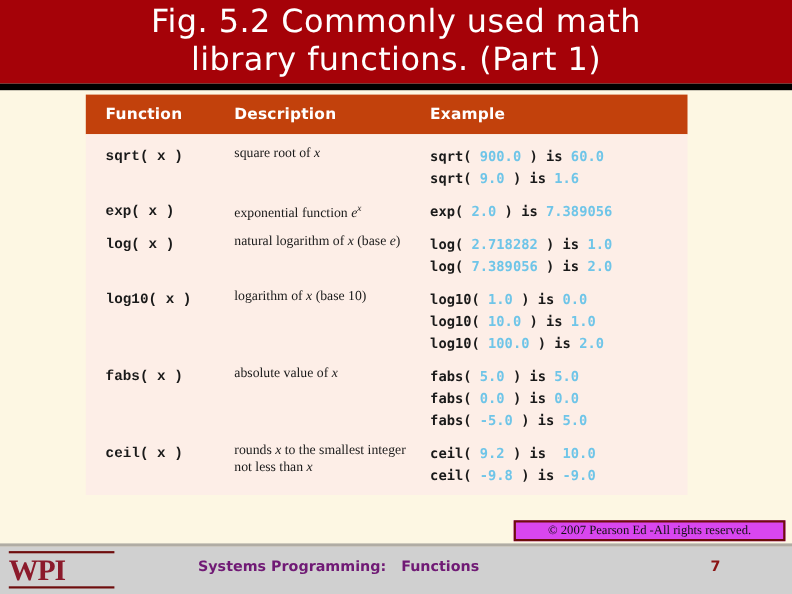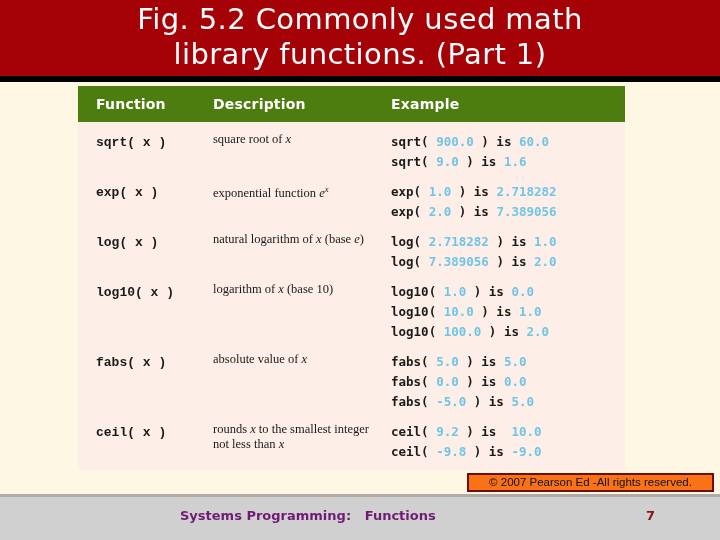--- a/index.html
+++ b/index.html
@@ -48,21 +48,21 @@
     background: #000000;
   }
 
   
   #table-wrap {
     position: absolute;
     left: 78px; top: 86px;
     width: 547px;
   }
   .t-head {
-    background: #4d7c0f;
+    background: #c2410c;
     height: 36px;
     display: flex;
     align-items: center;
   }
   .t-head .cell {
     color: #ffffff;
     font-family: "DejaVu Sans", sans-serif;
     font-weight: bold;
     font-size: 14px;
     letter-spacing: 0.2px;
@@ -120,24 +120,24 @@
   }
   .num { color: #6fc5e8; }
 
   
   #copyright {
     position: absolute;
     left: 467px; top: 473px;
     width: 247px;
     height: 19px;
     box-sizing: border-box;
-    background: #f97316;
+    background: #d946ef;
     border: 2px solid #6e0d0d;
     color: #111111;
-    font-family: Liberation Sans, sans-serif;
+    font-family: Liberation Serif, serif;
     font-size: 11.5px;
     line-height: 15px;
     text-align: center;
   }
 
   
   #footer-rule {
     position: absolute;
     left: 0; top: 494px;
     width: 720px;
@@ -211,21 +211,20 @@
           <div class="col-desc desc">square root of <i>x</i></div>
           <div class="col-ex">
             <div class="ex-line">sqrt( <span class="num">900.0</span> ) is <span class="num">60.0</span></div>
             <div class="ex-line">sqrt( <span class="num">9.0</span> ) is <span class="num">1.6</span></div>
           </div>
         </div>
         <div class="t-row">
           <div class="col-fn"><span class="fn-name">exp( x )</span></div>
           <div class="col-desc desc">exponential function <i>e</i><sup>x</sup></div>
           <div class="col-ex">
-            <div class="ex-line">exp( <span class="num">1.0</span> ) is <span class="num">2.718282</span></div>
             <div class="ex-line">exp( <span class="num">2.0</span> ) is <span class="num">7.389056</span></div>
           </div>
         </div>
         <div class="t-row">
           <div class="col-fn"><span class="fn-name">log( x )</span></div>
           <div class="col-desc desc">natural logarithm of <i>x</i> (base <i>e</i>)</div>
           <div class="col-ex">
             <div class="ex-line">log( <span class="num">2.718282</span> ) is <span class="num">1.0</span></div>
             <div class="ex-line">log( <span class="num">7.389056</span> ) is <span class="num">2.0</span></div>
           </div>
@@ -256,17 +255,22 @@
             <div class="ex-line">ceil( <span class="num">-9.8</span> ) is <span class="num">-9.0</span></div>
           </div>
         </div>
       </div>
   </div>
 
   <div id="copyright">© 2007 Pearson Ed -All rights reserved.</div>
 
   <div id="footer-rule"></div>
   <div id="footer">
+    <div id="wpi-logo">
+      <div class="bar"></div>
+      <div class="word">WPI</div>
+      <div class="bar"></div>
+    </div>
     <div id="footer-title">Systems Programming:   Functions</div>
     <div id="page-number">7</div>
   </div>
 
 </div>
 
 </body></html>

